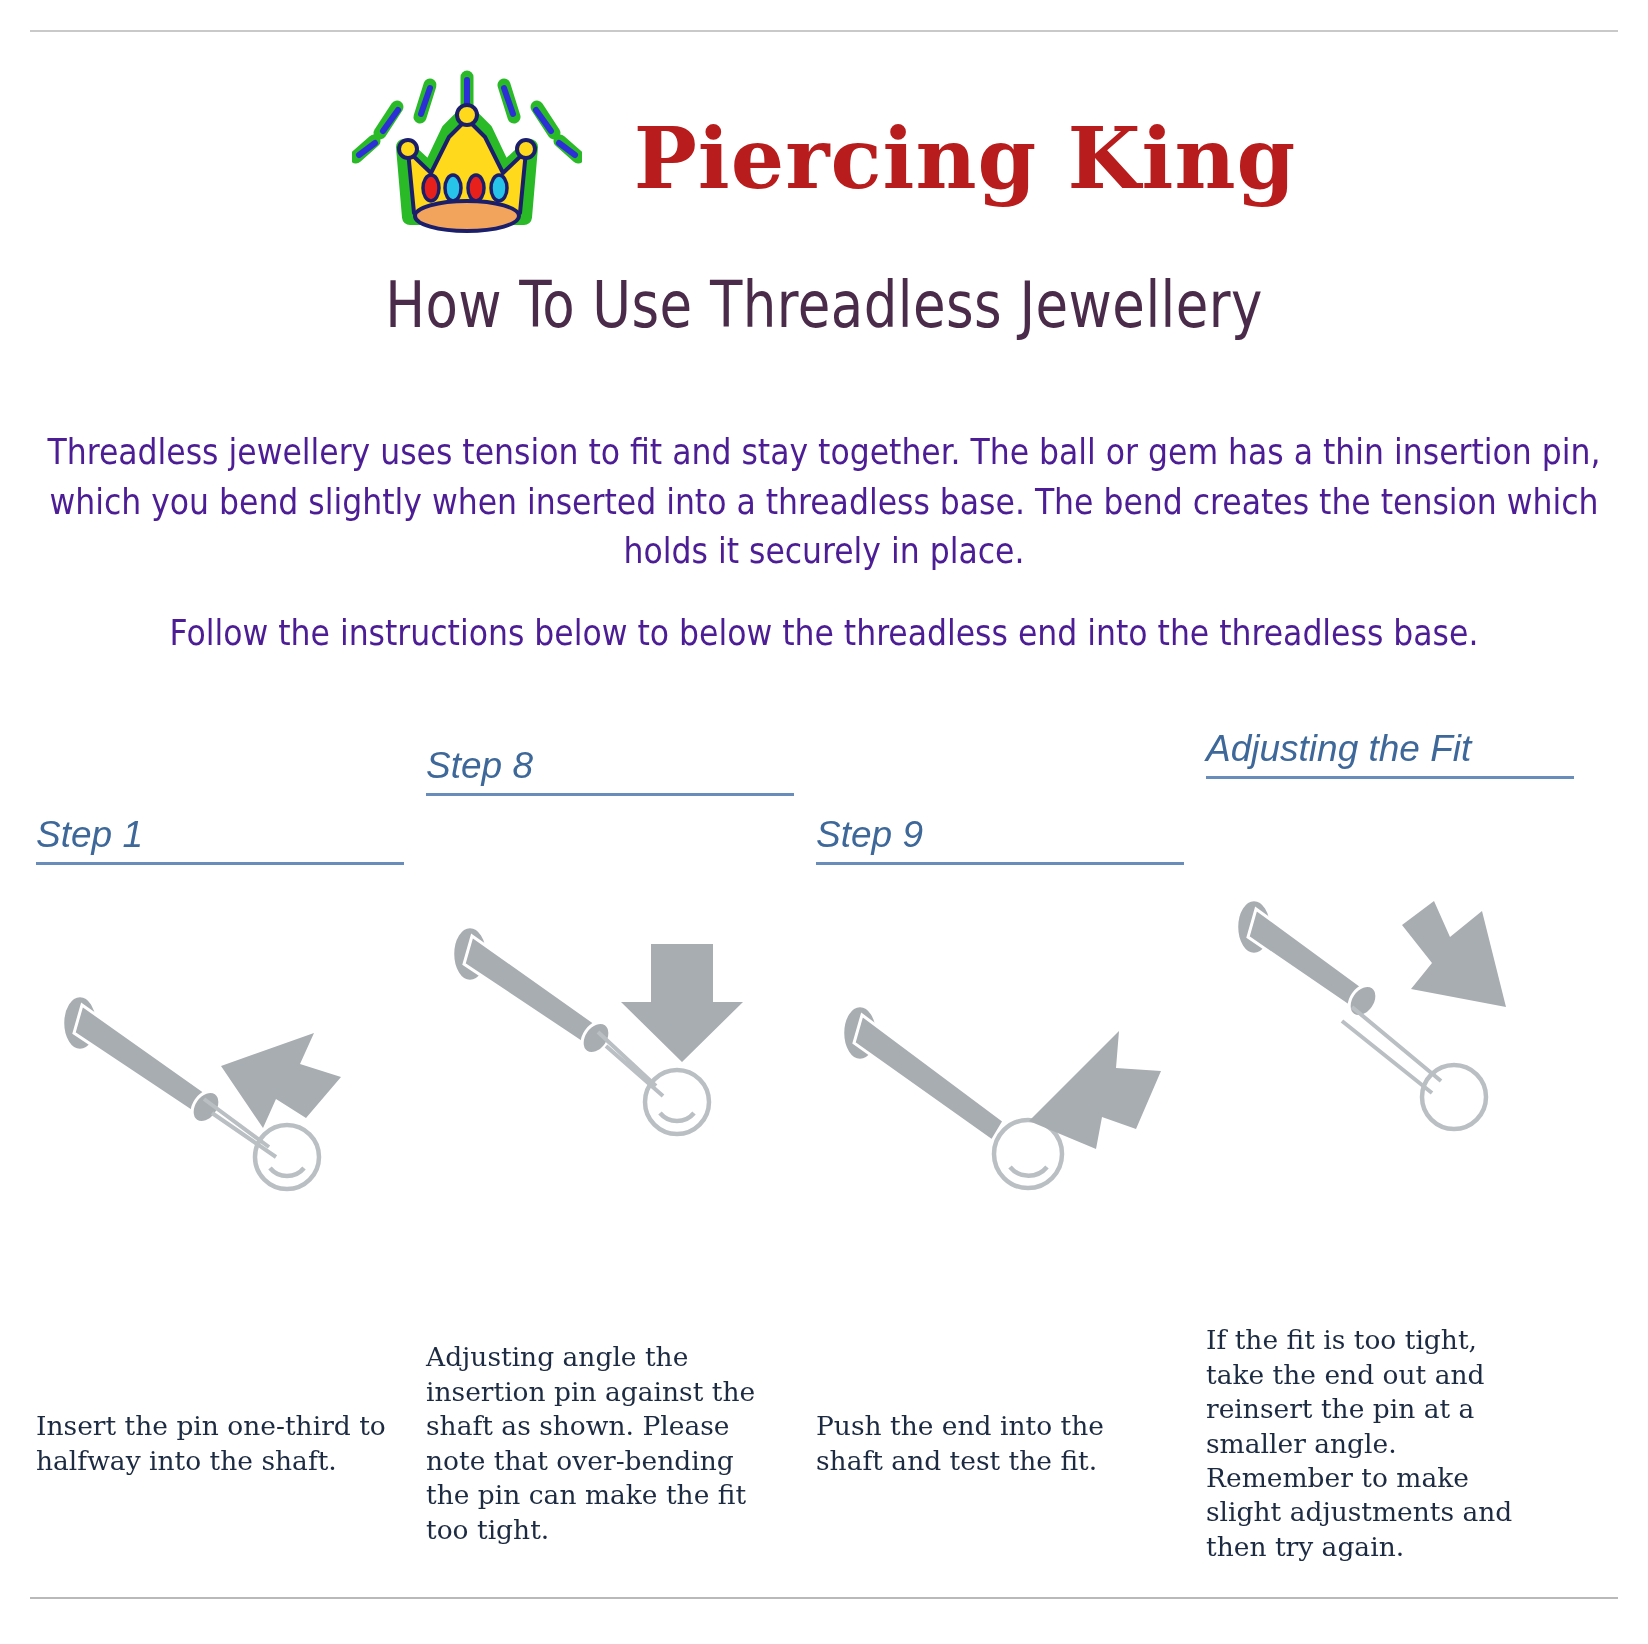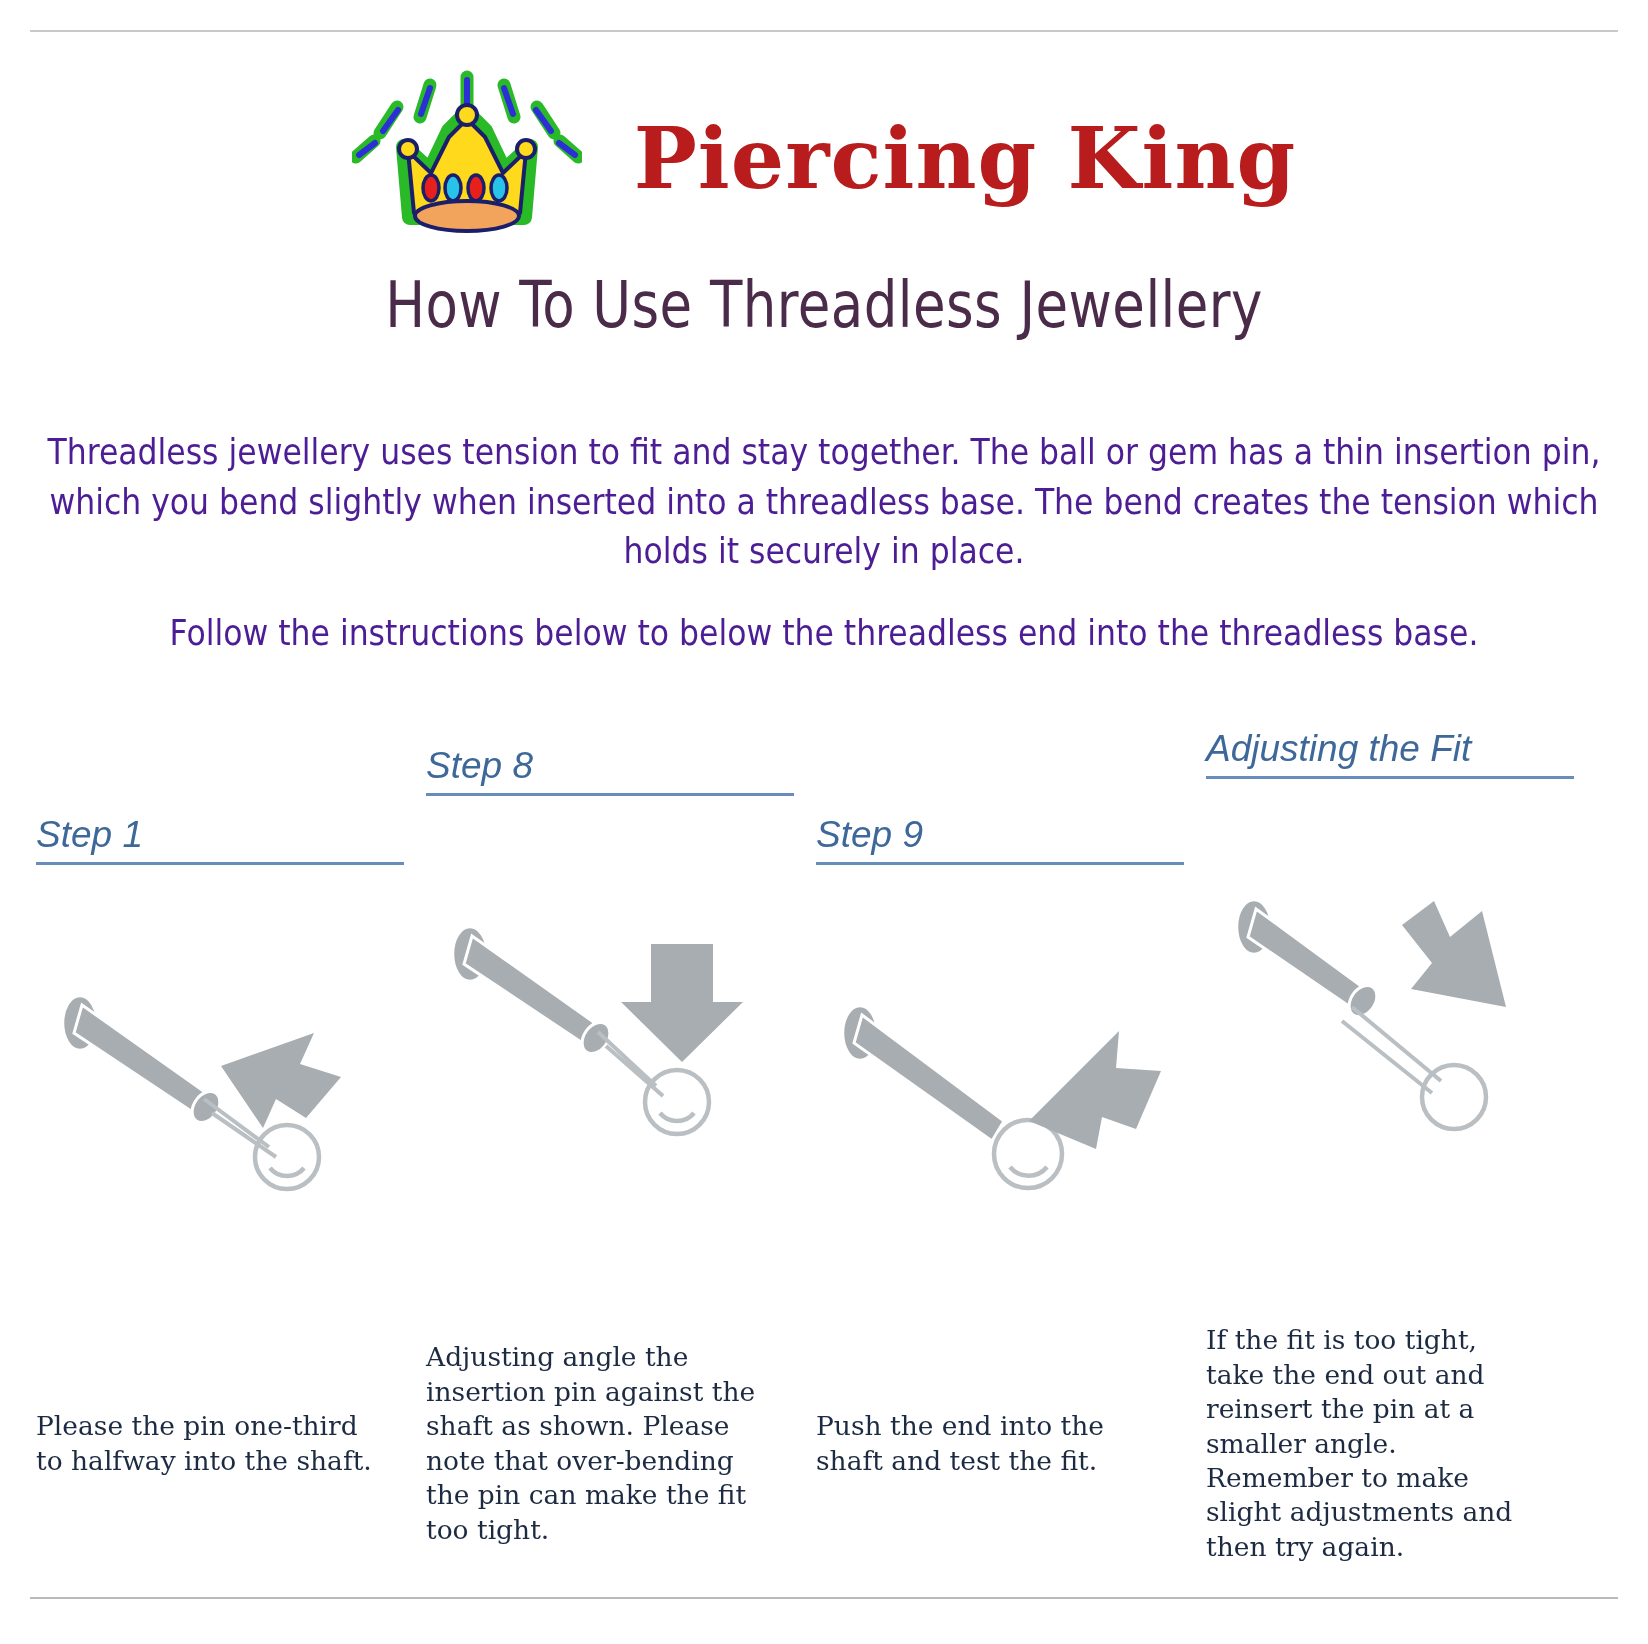--- a/index.html
+++ b/index.html
@@ -238,21 +238,21 @@
               <path d="M168 128 L233 176 M176 142 L240 186" fill="none" stroke="#b9bfc2" stroke-width="4"></path>
 
               <circle cx="251" cy="186" r="32" fill="none" stroke="#b9bfc2" stroke-width="4.5"></circle>
               <path d="M234 197 a22 22 0 0 0 34 0" fill="none" stroke="#b9bfc2" stroke-width="4.5"></path>
             </g>
 
             <path d="M185 95 L278 62 L264 93 L305 106 L270 147 L240 128 L227 157 Z" fill="#a7adb0" stroke="none"></path>
           </svg>
         </div>
 
-        <div class="caption">Please the pin one-third to halfway into the shaft.</div>
+        <div class="caption">Insert the pin one-third to halfway into the shaft.</div>
       </div>
     </div>
 
     <div class="col">
       <div class="col-inner">
         <div class="step-head">Step 8</div>
 
         <div class="figure">
           <svg viewBox="0 0 390 260" width="390" height="260" aria-hidden="true">
             <g>

